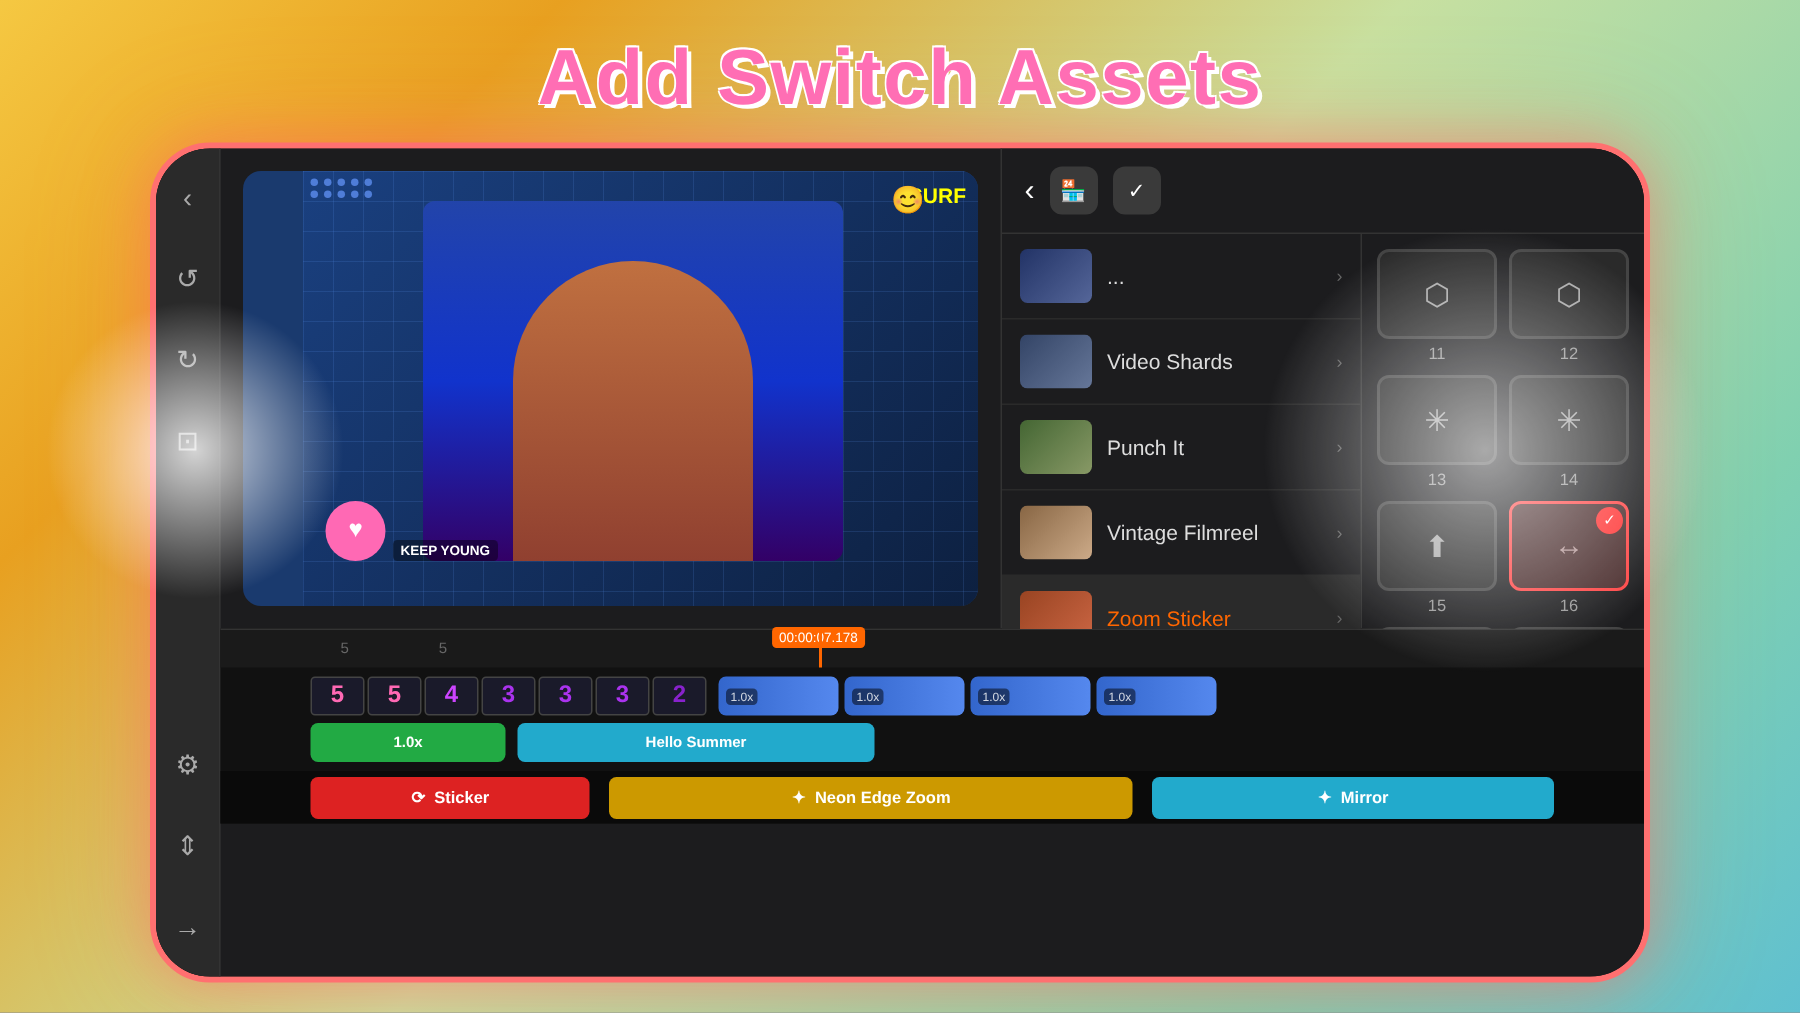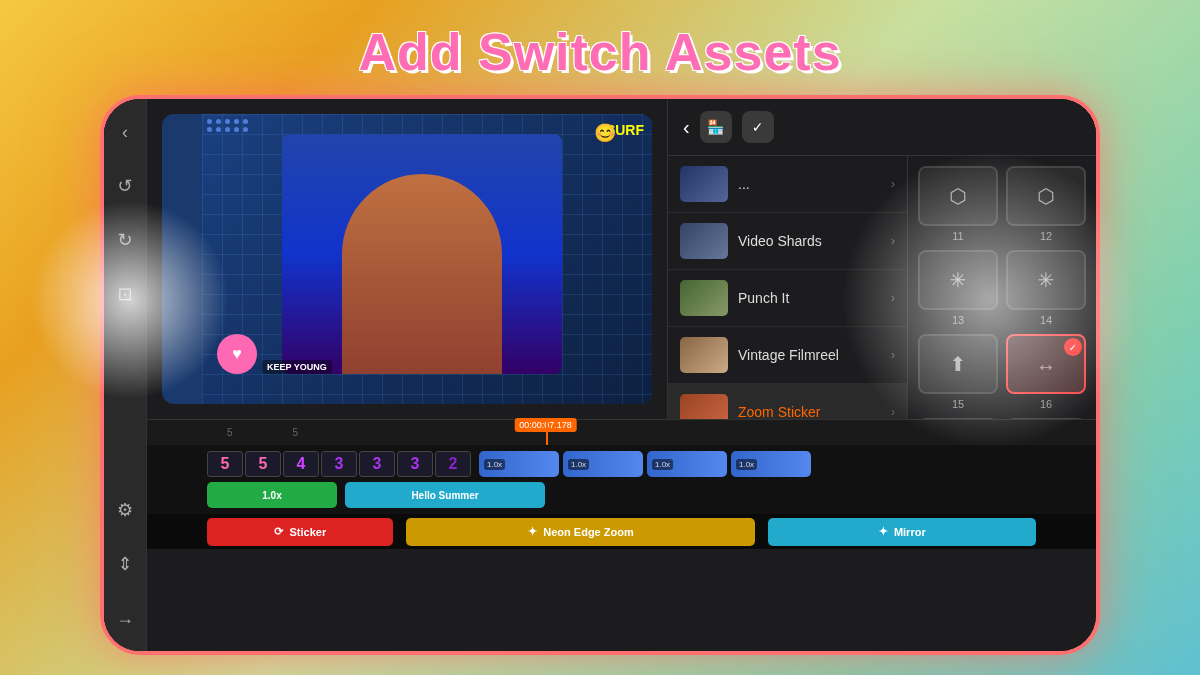--- a/index.html
+++ b/index.html
@@ -785,21 +785,21 @@
             </div>
             <div class="video-clip" style="width:80px;">
               <span class="clip-badge">1.0x</span>
             </div>
           </div>
 
           <div class="track-row">
             <div class="clip clip-green" style="width:130px;">
               <span>1.0x</span>
             </div>
-            <div class="clip clip-teal" style="width:200px;margin-left:4px;">
+            <div class="clip clip-teal" style="width:238px;margin-left:4px;">
               <span>Hello Summer</span>
             </div>
           </div>
         </div>
 
         <div class="bottom-bar">
           <div class="bottom-clip bc-red">
             <span>⟳</span>
             <span>Sticker</span>
           </div>

